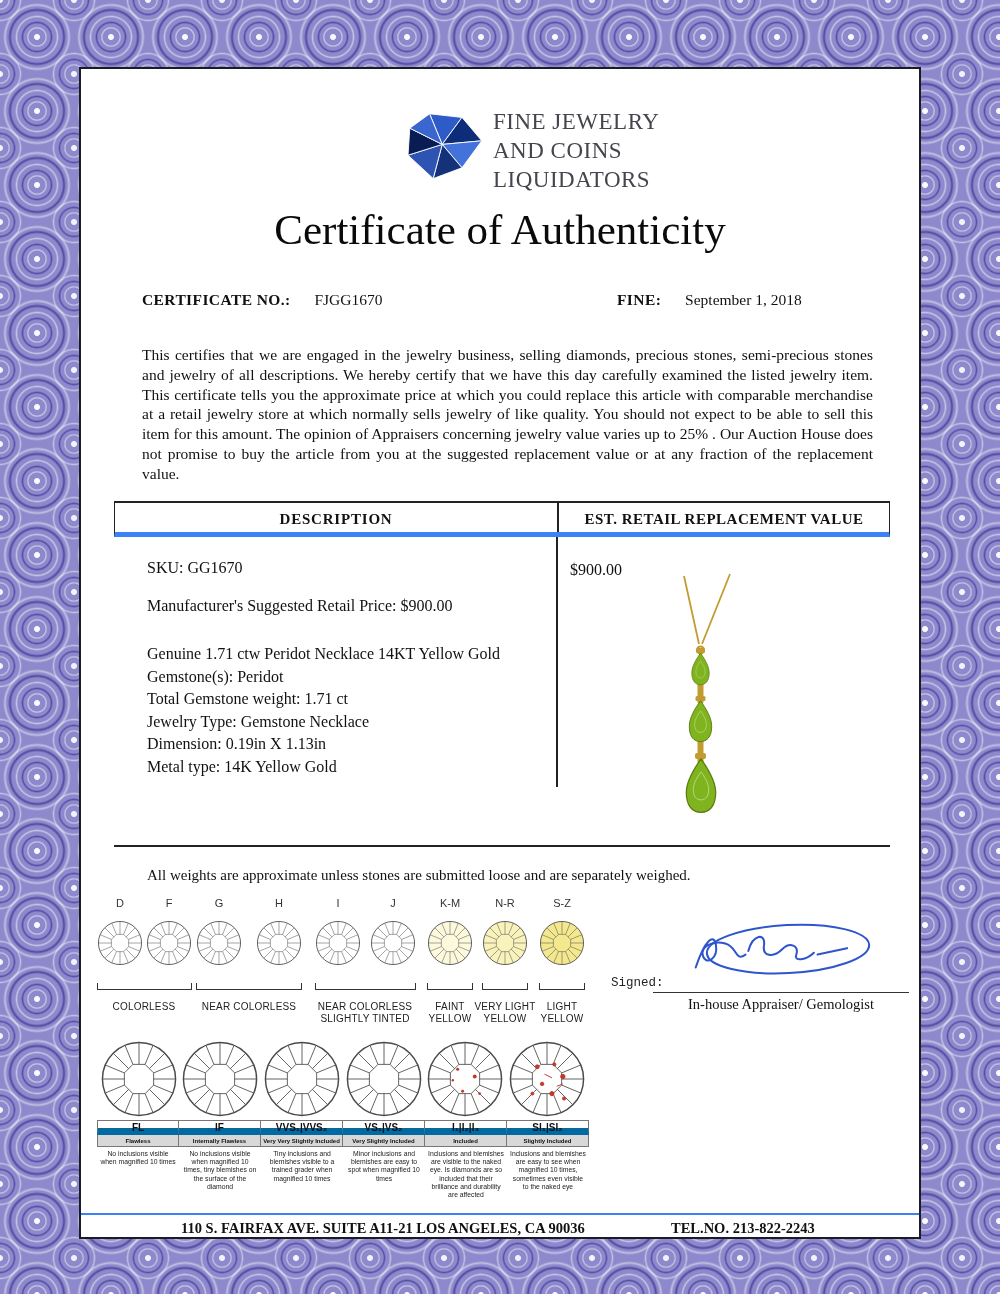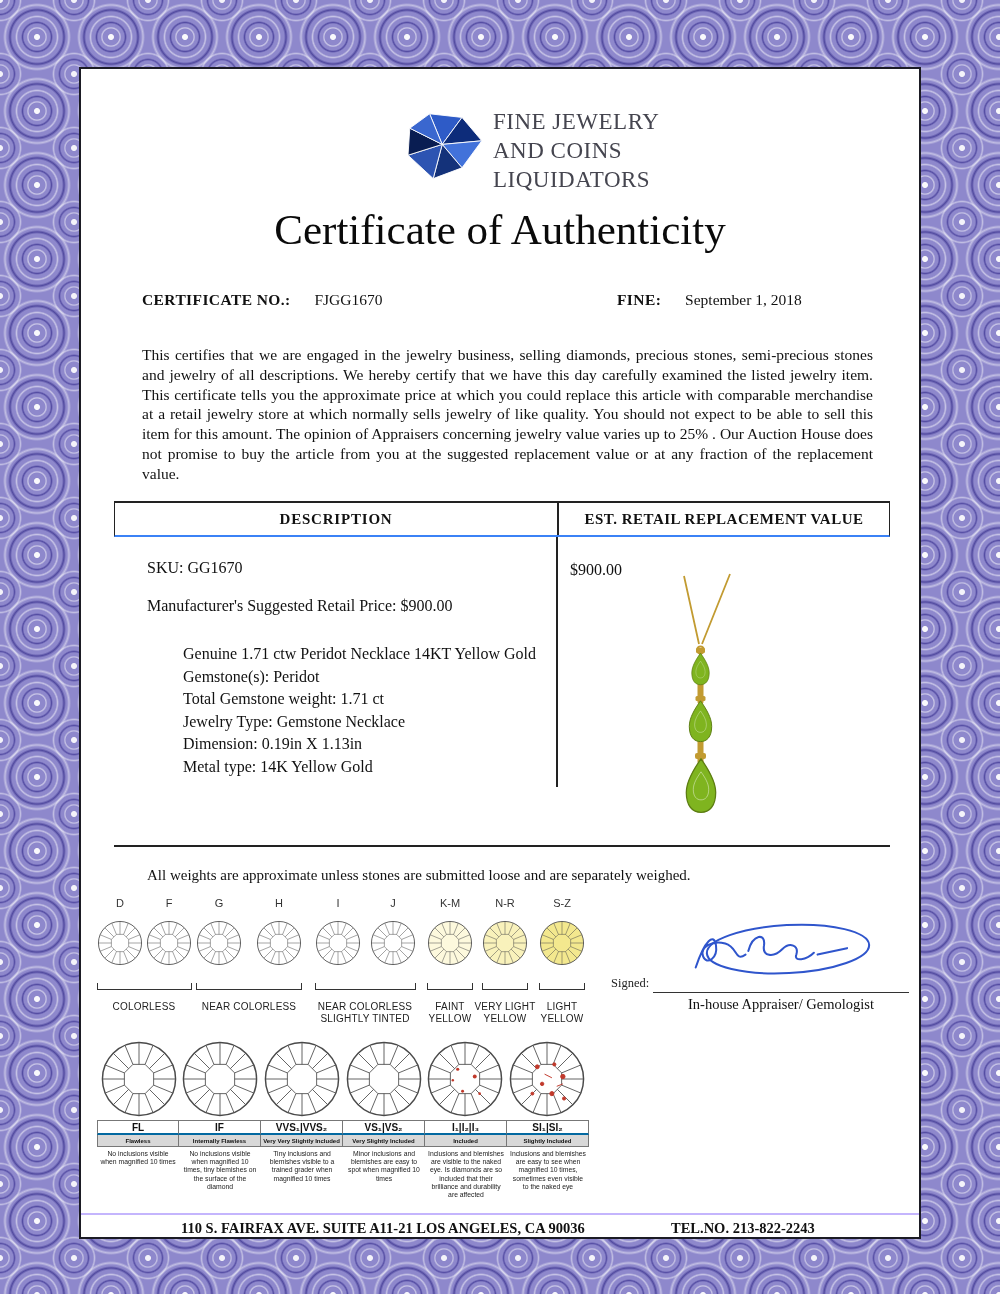--- a/index.html
+++ b/index.html
@@ -42,61 +42,61 @@
   .cert-row { position:absolute; left:61px; top:222px; width:730px; font-size:15.5px; }
   .cert-label { font-weight:bold; letter-spacing:0.4px; }
   .cert-value { margin-left:20px; }
   .cert-date { position:absolute; left:475px; top:0; }
 
   
   .body-text { position:absolute; left:61px; top:276px; width:731px; font-size:15.5px; line-height:19.8px; text-align:justify; }
 
   
   .jewel-table { position:absolute; left:33px; top:432px; width:776px; height:346px; border-top:2px solid #222; border-bottom:2px solid #222; }
-  .jt-header { display:flex; height:34px; border-bottom:2px solid #3b82f6; border-left:1px solid #222; border-right:1px solid #222; }
+  .jt-header { display:flex; height:34px; border-bottom:5px solid #3b82f6; border-left:1px solid #222; border-right:1px solid #222; }
   .jt-h-left { width:444px; border-right:2px solid #222; text-align:center; font-weight:bold; font-size:15px; letter-spacing:0.8px; line-height:32px; }
   .jt-h-right { flex:1; text-align:center; font-weight:bold; font-size:15px; letter-spacing:0.5px; line-height:32px; }
   .jt-body { display:flex; height:250px; }
   .jt-left { width:444px; border-right:2px solid #222; padding:22px 12px 0 33px; font-size:16px; }
   .sku { margin-bottom:20px; }
   .msrp { margin-bottom:28px; }
-  .detail { line-height:22.5px;margin-left:36px; }
+  .detail { line-height:22.5px; }
   .jt-right { flex:1; position:relative; padding:24px 0 0 12px; font-size:16px; }
   .pendant { position:absolute; left:93px; top:35px; width:105px; height:272px; }
 
   
   .weights-note { position:absolute; left:66px; top:798px; font-size:15px; }
 
   
   .color-chart { position:absolute; left:0; top:818px; width:525px; height:175px; font-family:"Liberation Sans", sans-serif; }
   .grade { position:absolute; top:10px; width:60px; text-align:center; font-size:11px; color:#333; }
   .stone { position:absolute; top:33px; width:46px; height:46px; }
   .bracket { position:absolute; top:96px; height:7px; border-left:1px solid #333; border-right:1px solid #333; border-bottom:1px solid #333; }
   .glabel { position:absolute; top:114px; text-align:center; font-size:10px; line-height:12px; color:#222; letter-spacing:0.2px; }
 
   
   .signature-block { position:absolute; left:530px; top:843px; width:315px; height:170px; }
   .sig-scribble { position:absolute; left:40px; top:2px; width:250px; height:72px; }
-  .signed-label { position:absolute; left:0; top:64px; font-family:Liberation Serif, serif; font-size:12.5px; color:#222; }
+  .signed-label { position:absolute; left:0; top:64px; font-family:Liberation Mono, monospace; font-size:12.5px; color:#222; }
   .sig-line { position:absolute; left:42px; top:80px; width:256px; border-top:1.5px solid #333; }
   .sig-title { position:absolute; left:42px; top:84px; width:256px; text-align:center; font-size:14.5px; }
 
   
   .clarity-chart { position:absolute; left:16px; top:963px; width:494px; height:205px; font-family:"Liberation Sans", sans-serif; }
   .cstone { position:absolute; top:8px; width:78px; height:78px; }
   .clarity-table { position:absolute; left:0; top:88px; width:492px; display:flex; }
   .cl-col { width:82px; }
-  .cl-grade { height:15px; border-top:1px solid #777; border-bottom:2px solid #0369a1; border-right:1px solid #777; text-align:center; font-weight:bold; font-size:10px; line-height:14px; }
+  .cl-grade { height:15px; border-top:1px solid #777; border-bottom:7px solid #0369a1; border-right:1px solid #777; text-align:center; font-weight:bold; font-size:10px; line-height:14px; }
   .cl-col:first-child .cl-grade { border-left:1px solid #777; }
   .cl-name { height:12px; background:#d8d8d8; border-right:1px solid #777; border-bottom:1px solid #777; text-align:center; font-weight:bold; font-size:6px; line-height:12px; white-space:nowrap; overflow:hidden; }
   .cl-col:first-child .cl-name { border-left:1px solid #777; }
   .cl-desc { padding:3px 3px 0 3px; text-align:center; font-size:6.8px; line-height:8.2px; color:#222; }
 
   
-  .footer { position:absolute; left:0; top:1144px; width:100%; height:26px; border-top:2px solid #c4b5fd; font-weight:bold; font-size:14.5px;text-decoration:underline; }
+  .footer { position:absolute; left:0; top:1144px; width:100%; height:26px; border-top:2px solid #3b82f6; font-weight:bold; font-size:14.5px;text-decoration:underline; }
   .footer-address { position:absolute; left:100px; top:5px; }
   .footer-tel { position:absolute; left:590px; top:5px; }
 
   .defs-holder { position:absolute; width:0; height:0; overflow:hidden; }
 </style>
 </head>
 <body>
 
 <svg class="defs-holder" aria-hidden="true">
   <defs>

